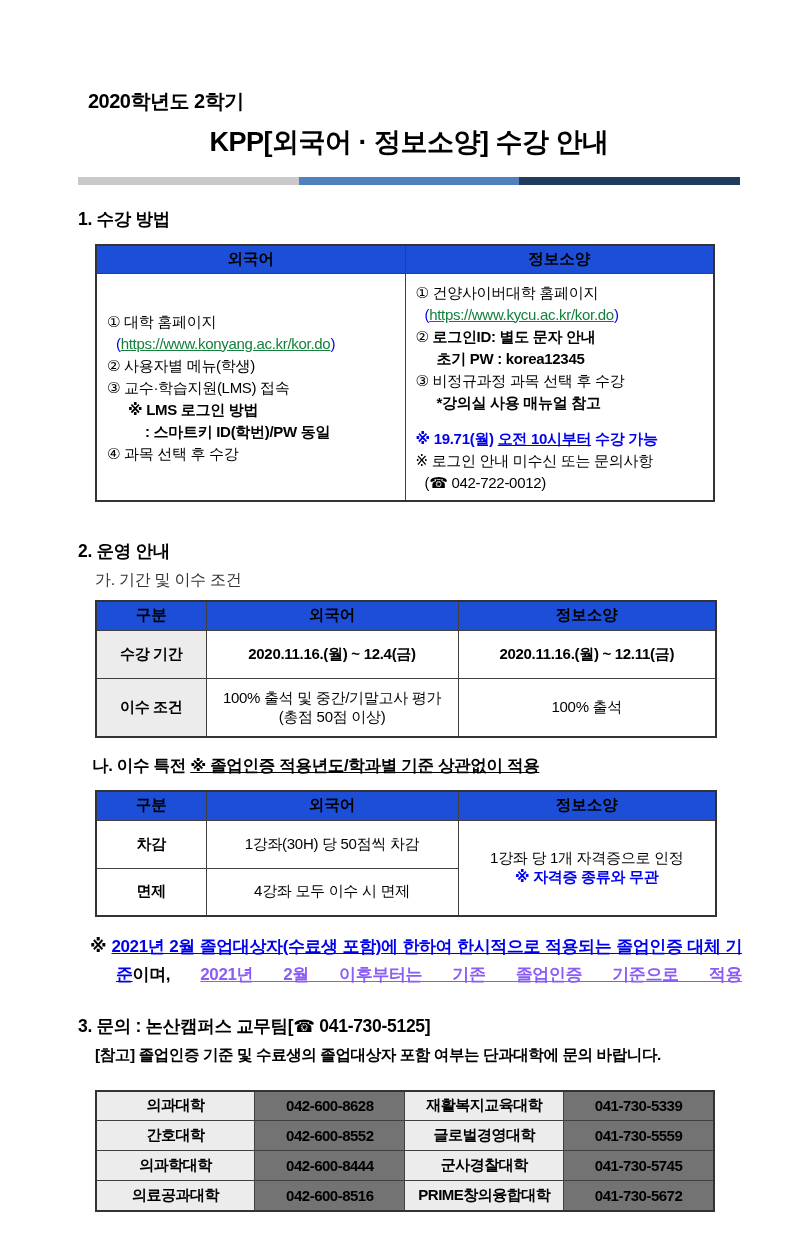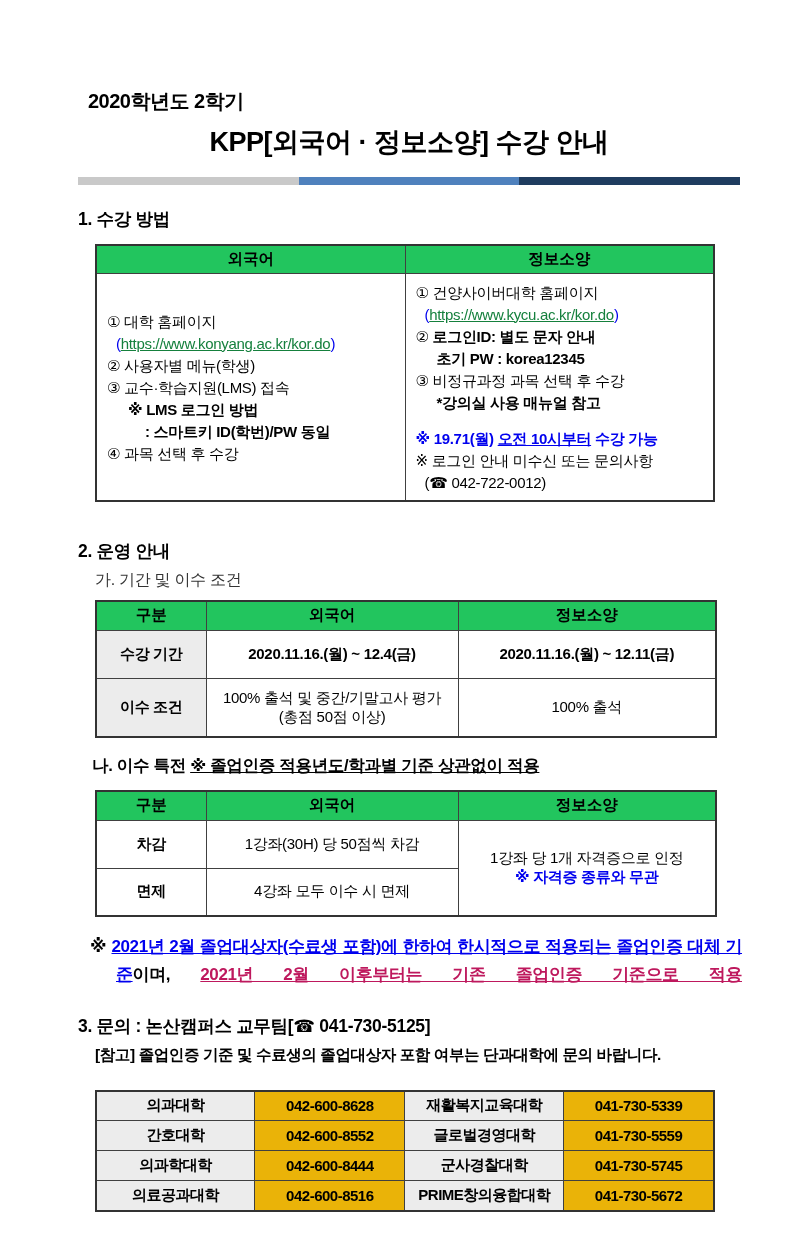--- a/index.html
+++ b/index.html
@@ -26,21 +26,21 @@
   #sec3-heading { margin-top:25px; }
   .sub-plain { font-size:16px; color:#333; margin:7px 0 0 17px; letter-spacing:-0.3px; }
   .sub-bold  { font-size:16.5px; font-weight:800; margin:17px 0 0 14px; letter-spacing:-0.3px; }
   .sub-bold .u { text-decoration:underline; }
   .ref-note { font-size:15.5px; font-weight:800; margin:7px 0 0 17px; letter-spacing:-0.4px; }
 
   
   table { border-collapse:collapse; table-layout:fixed; margin-left:17px; }
   th, td { border:1.5px solid #404040; }
   table { border:2px solid #333; }
-  th { background:#22c55e; font-size:15.5px; font-weight:800; text-align:center; }
+  th { background:#1d4ed8; font-size:15.5px; font-weight:800; text-align:center; }
   .lbl { background:#ececec; font-weight:800; font-size:15.5px; text-align:center;font-family:Liberation Serif, serif; }
 
   
   .t1 { width:620px; margin-top:13px; }
   .t1 th { height:28px; }
   .t1 td { width:310px; height:220px; vertical-align:top; font-size:15px; }
   .cell-col { display:flex; flex-direction:column; height:100%; padding:8px 4px 6px 10px; }
   .cell-center { justify-content:center; }
   .ln { line-height:22px; white-space:nowrap; letter-spacing:-0.3px; }
   .in1 { padding-left:9px; }
@@ -72,27 +72,27 @@
   .small-fit { font-size:14.3px; line-height:19px; }
 
   
   .big-note {
     width:652px; margin:16px 0 0 12px; font-size:17px; font-weight:800;
     line-height:28px; letter-spacing:-0.4px;
     text-align:justify; text-align-last:justify;
     padding-left:26px; text-indent:-26px;
   }
   .blue-ul { color:#0000ee; text-decoration:underline; }
-  .red-ul { color:#be185d; text-decoration:underline; }
+  .red-ul { color:#8b5cf6; text-decoration:underline; }
 
   
   .t4 { width:620px; margin-top:24px; }
   .t4 td { height:30px; text-align:center; font-weight:800; font-size:15px; letter-spacing:-0.5px; }
   .t4 .name { background:#ececec; width:152px; }
-  .t4 .phone { background:#eab308; width:144px; }
+  .t4 .phone { background:#737373; width:144px; }
 </style>
 </head>
 <body>
 
 <div class="page">
 
   <div>
     <div class="semester">2020학년도 2학기</div>
     <div class="main-title">KPP[외국어 · 정보소양] 수강 안내</div>
     <div class="divider">

